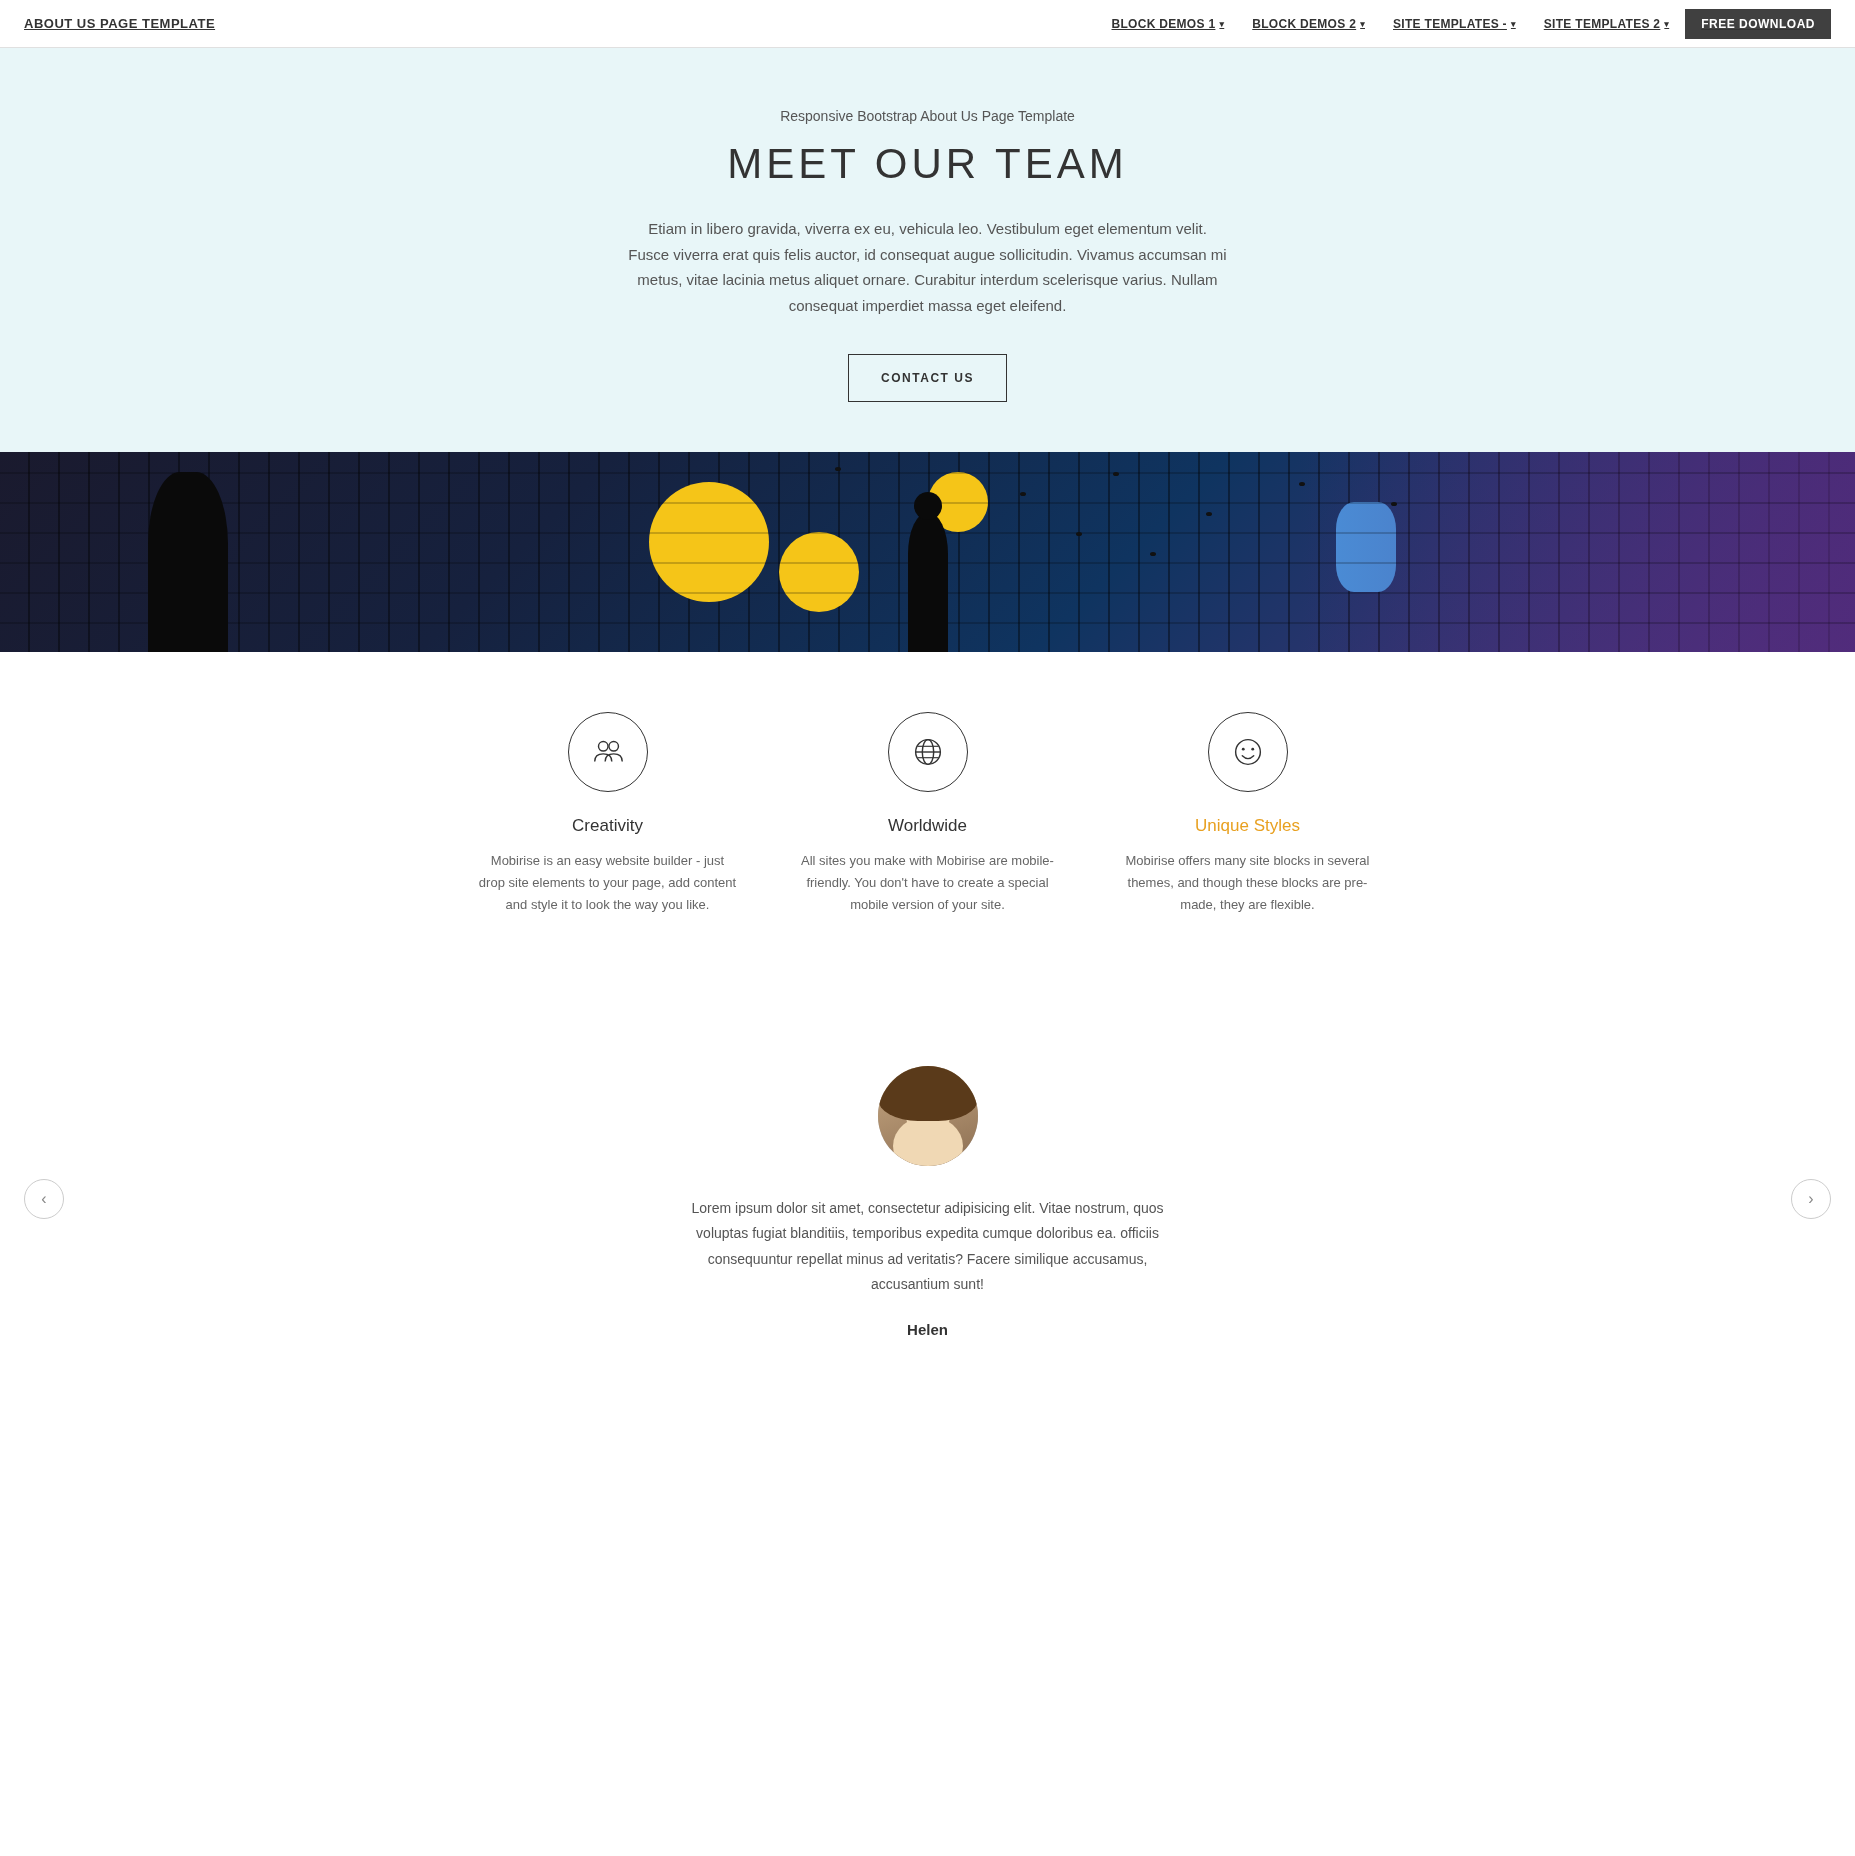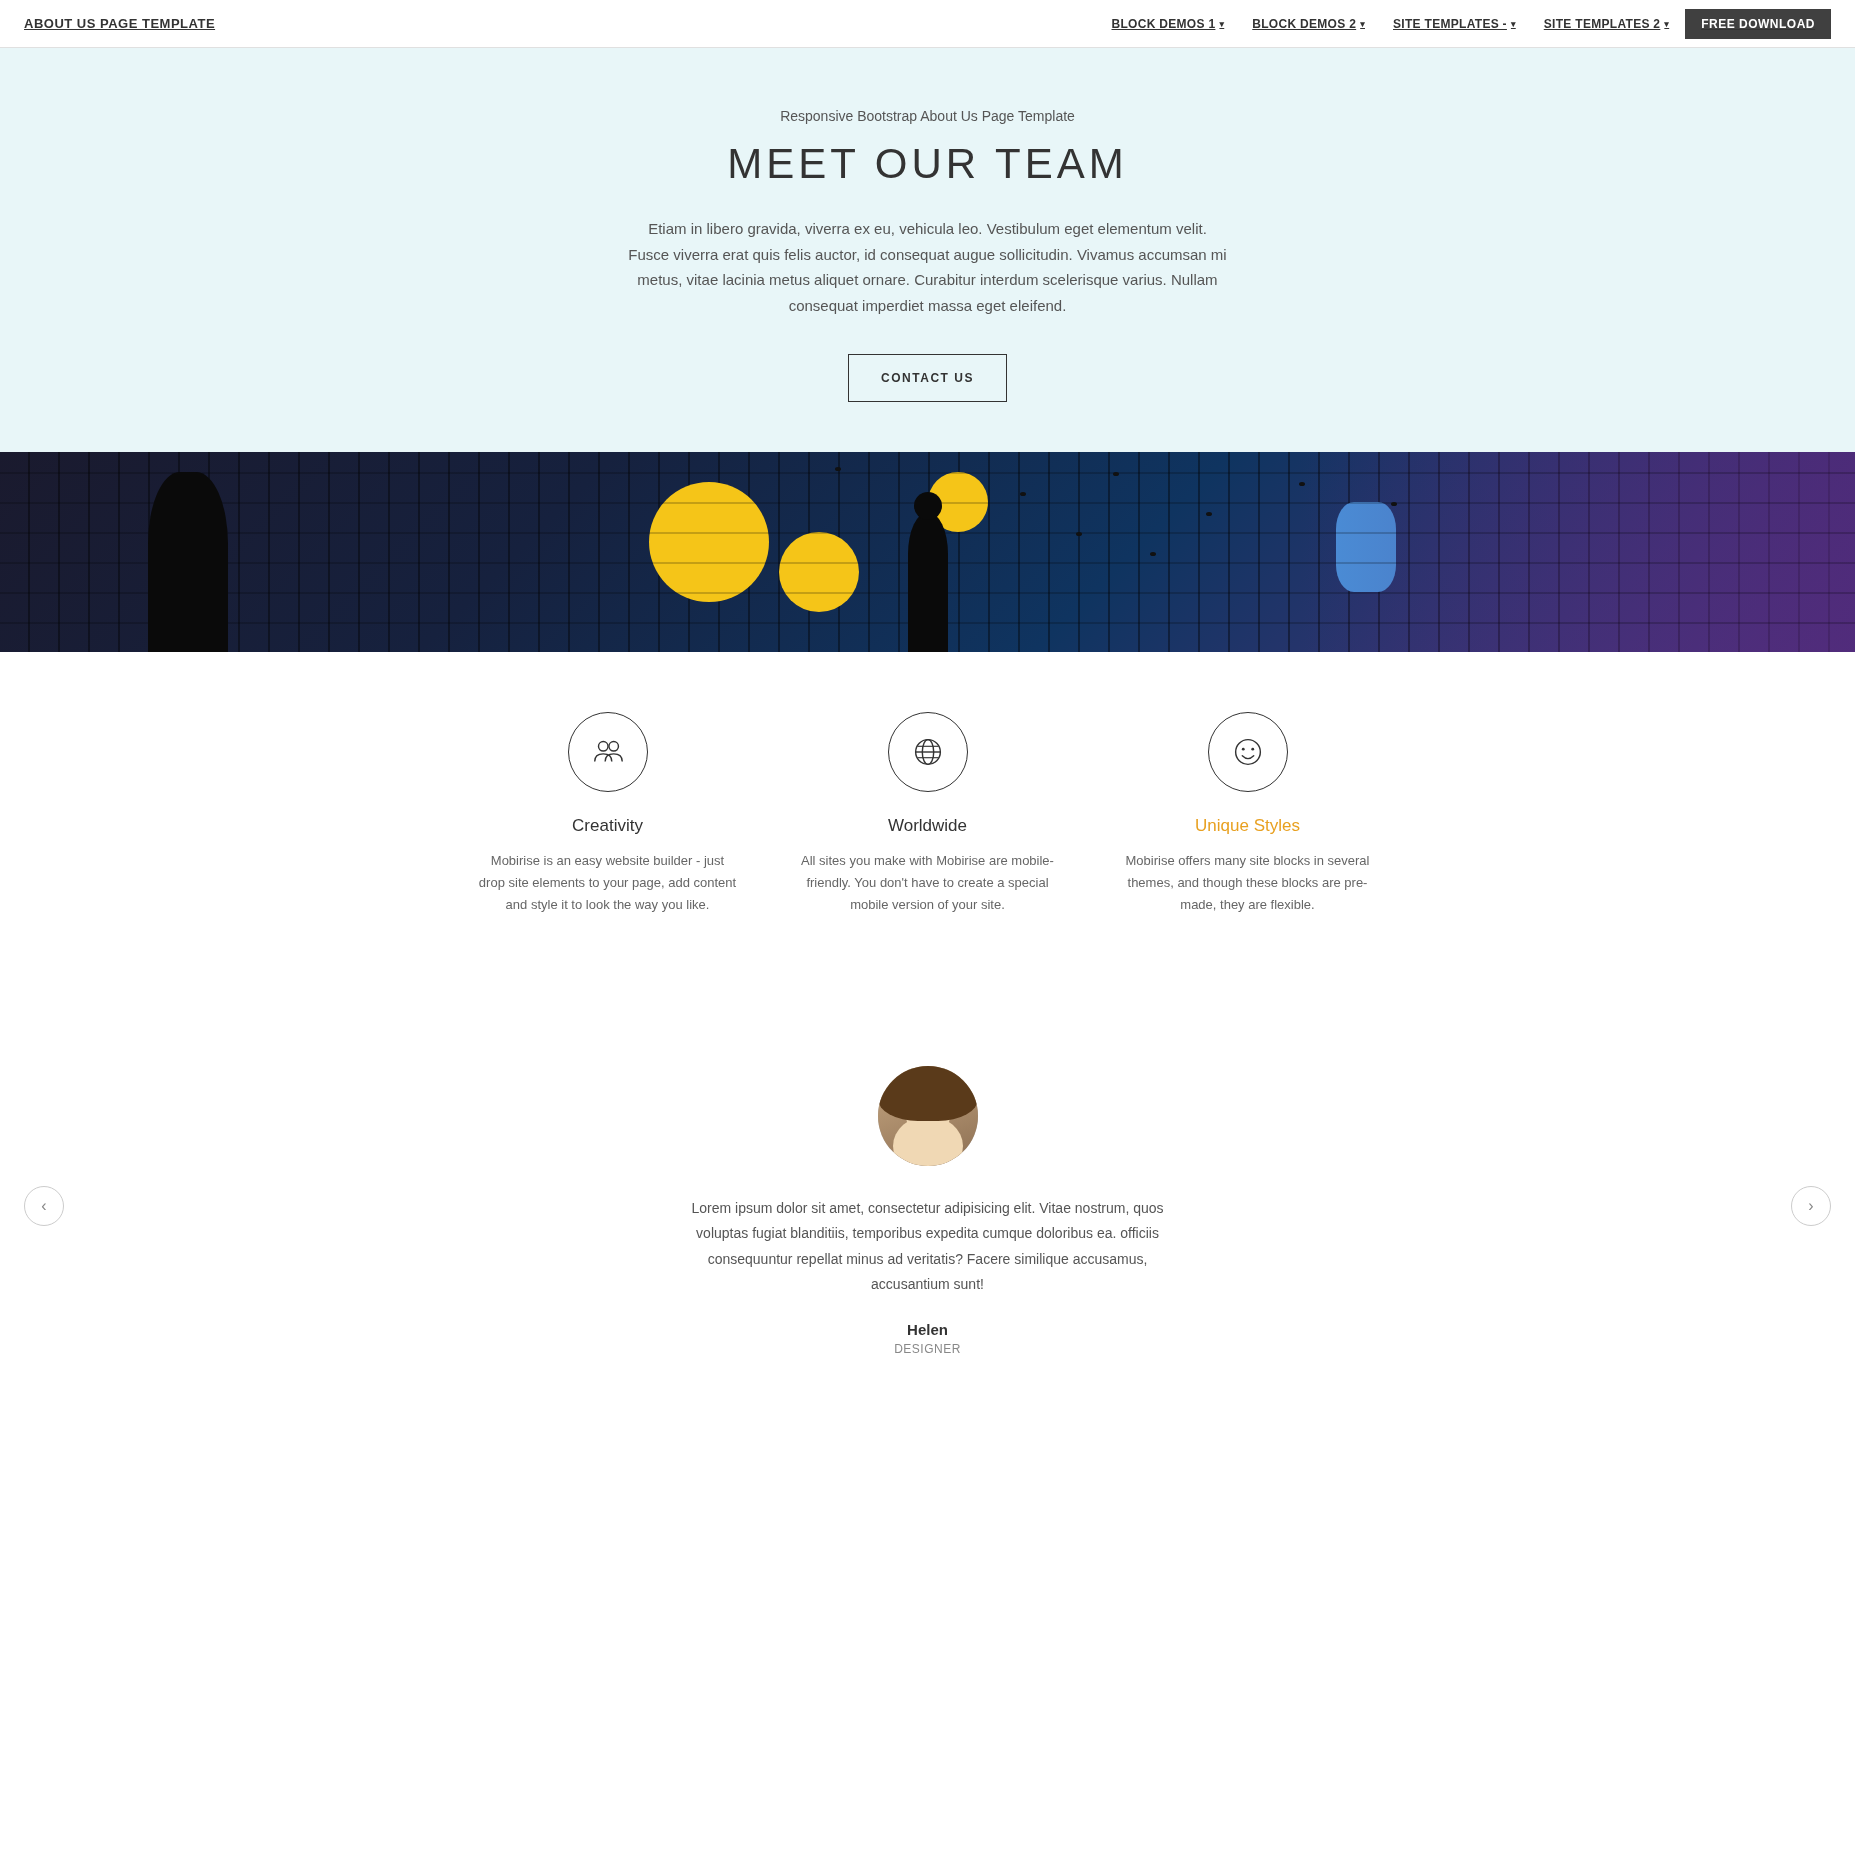--- a/index.html
+++ b/index.html
@@ -458,21 +458,20 @@
 </section>
 
 <section class="testimonial-section">
   <div class="testimonial-avatar">
     <div class="avatar-art">
       <div class="avatar-hair"></div>
     </div>
   </div>
   <p class="testimonial-text">Lorem ipsum dolor sit amet, consectetur adipisicing elit. Vitae nostrum, quos voluptas fugiat blanditiis, temporibus expedita cumque doloribus ea. officiis consequuntur repellat minus ad veritatis? Facere similique accusamus, accusantium sunt!</p>
   <p class="testimonial-name">Helen</p>
-  <p class="testimonial-role">DESIGNER</p>
 
   <div class="testimonial-nav prev">
     <span>‹</span>
   </div>
   <div class="testimonial-nav next">
     <span>›</span>
   </div>
 </section>
 
 </body></html>

